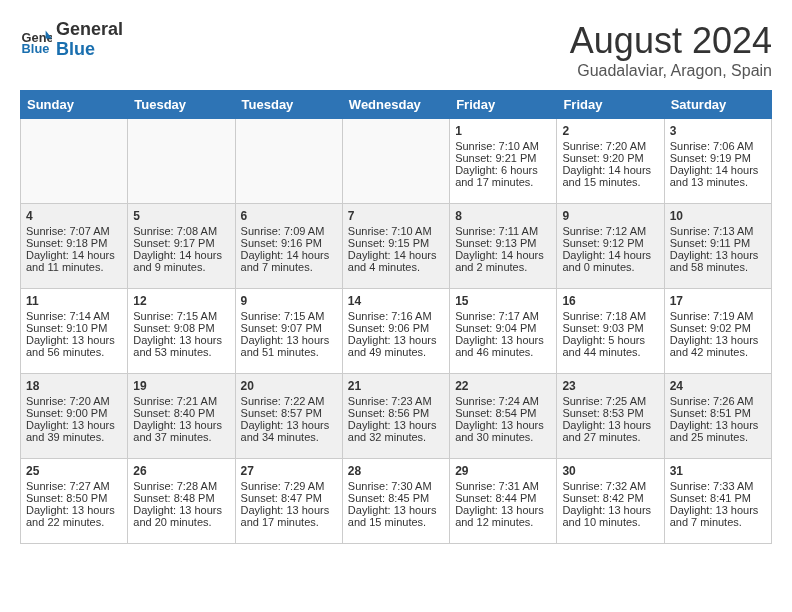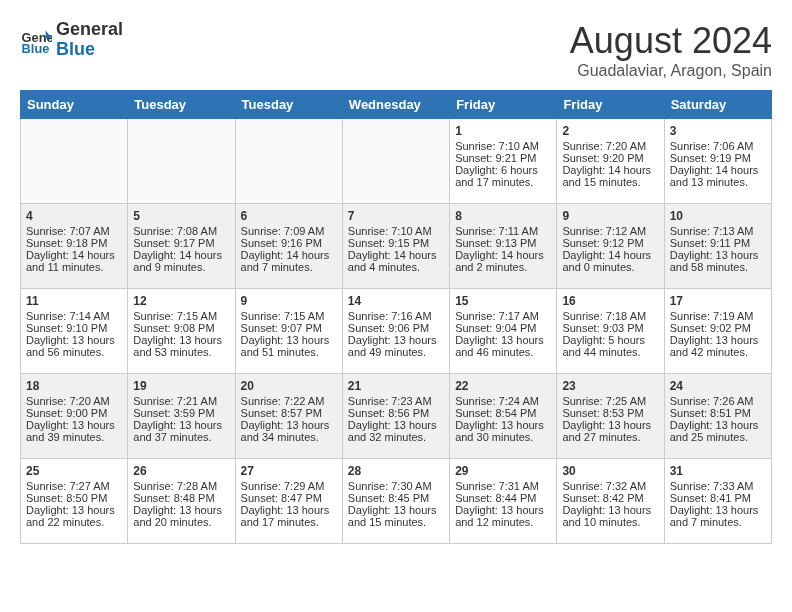--- a/index.html
+++ b/index.html
@@ -223,21 +223,21 @@
       <tr>
         <td>
           <span class="day-num">18</span>
           <div>Sunrise: 7:20 AM</div>
           <div>Sunset: 9:00 PM</div>
           <div>Daylight: 13 hours and 39 minutes.</div>
         </td>
         <td>
           <span class="day-num">19</span>
           <div>Sunrise: 7:21 AM</div>
-          <div>Sunset: 3:59 PM</div>
+          <div>Sunset: 8:40 PM</div>
           <div>Daylight: 13 hours and 37 minutes.</div>
         </td>
         <td>
           <span class="day-num">20</span>
           <div>Sunrise: 7:22 AM</div>
           <div>Sunset: 8:57 PM</div>
           <div>Daylight: 13 hours and 34 minutes.</div>
         </td>
         <td>
           <span class="day-num">21</span>

